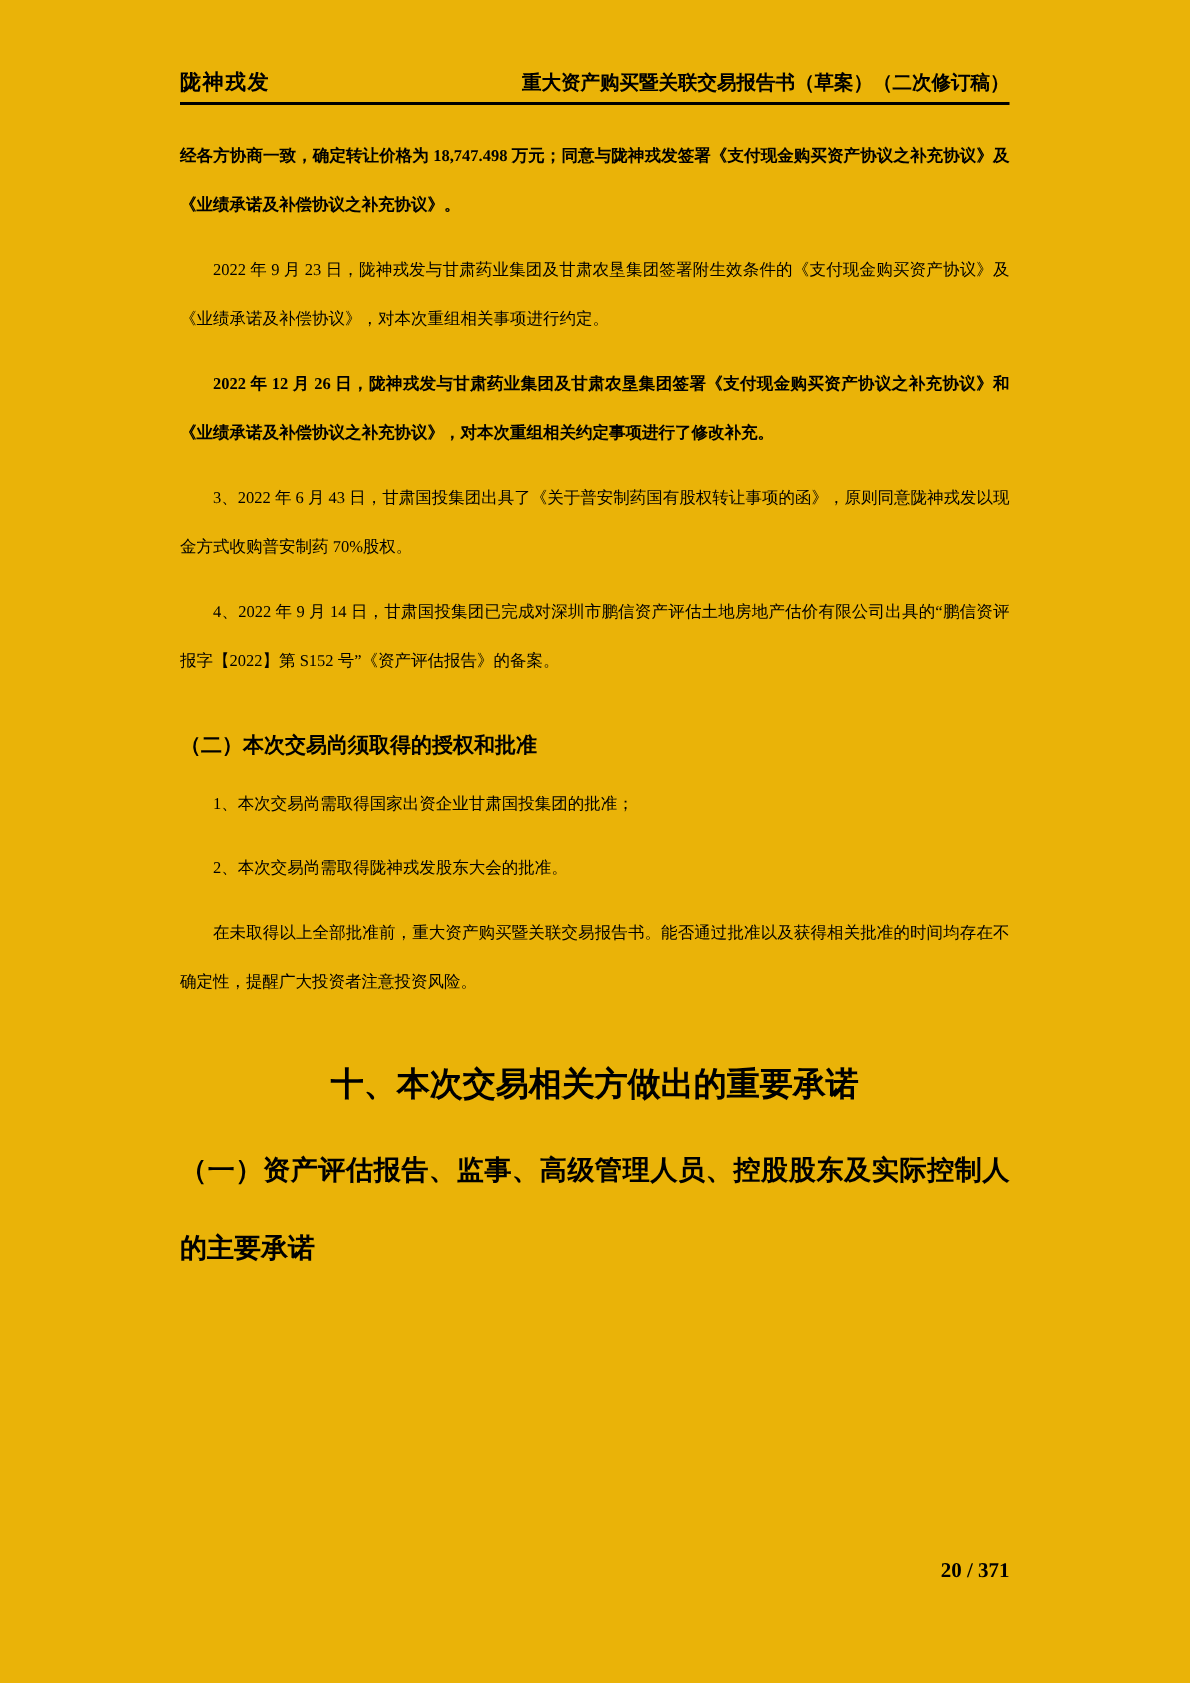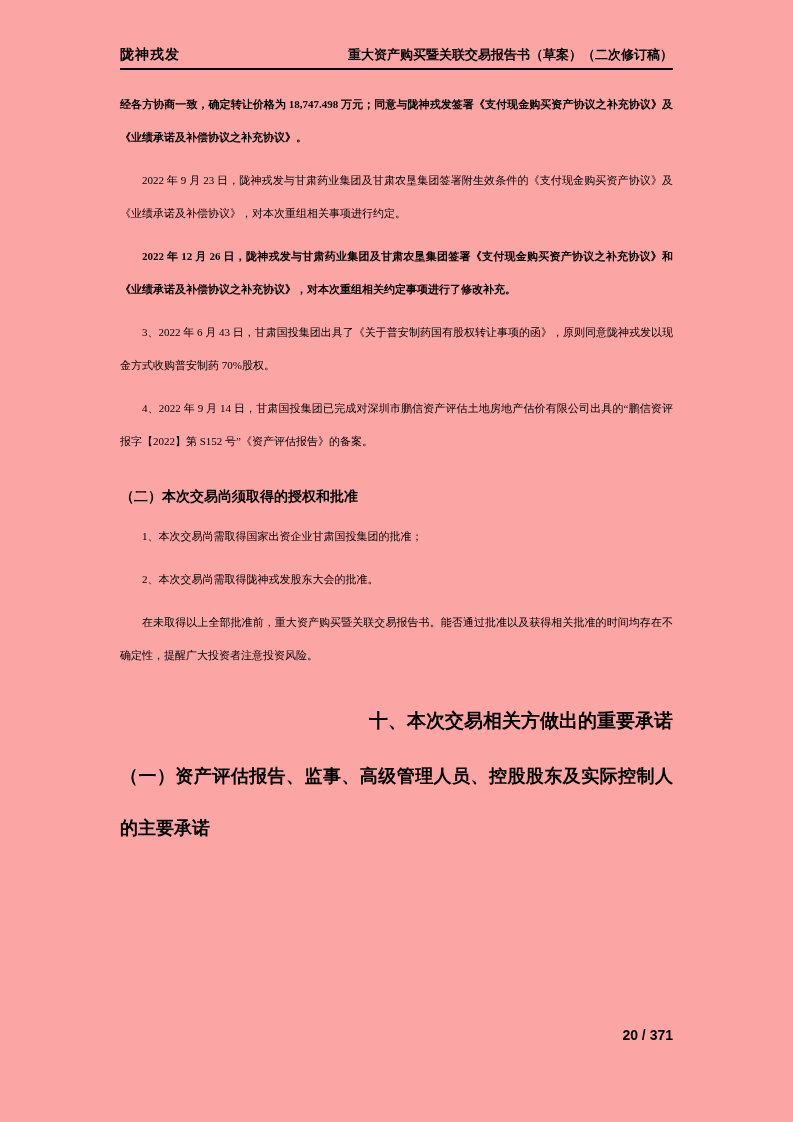--- a/index.html
+++ b/index.html
@@ -5,21 +5,21 @@
   html, body {
     margin: 0;
     padding: 0;
     background: #ffffff;
   }
   .page {
     position: relative;
     width: 793px;
     height: 1122px;
     margin: 0 auto;
-    background: #fca5a5;
+    background: #eab308;
     box-sizing: border-box;
     padding: 46px 120px 0 120px;
     font-family: "Liberation Serif", "DejaVu Serif", serif;
     color: #000000;
     overflow: hidden;
   }
   .header {
     display: flex;
     justify-content: space-between;
     align-items: flex-end;
@@ -51,40 +51,40 @@
   }
   h2.sec-heading {
     font-family: "Liberation Sans", "DejaVu Sans", sans-serif;
     font-size: 14px;
     font-weight: bold;
     margin: 30px 0 14px 0;
     text-align: left;
   }
   h1.chapter-heading {
     font-family: "Liberation Sans", "DejaVu Sans", sans-serif;
-    font-size: 19px;
+    font-size: 22px;
     font-weight: bold;
     margin: 36px 0 16px 0;
-    text-align: right;
+    text-align: center;
   }
   h2.sub-heading-wide {
     font-family: "Liberation Sans", "DejaVu Sans", sans-serif;
     font-size: 18px;
     font-weight: bold;
     line-height: 52px;
     margin: 14px 0 0 0;
     text-align: justify;
   }
   .footer {
     position: absolute;
     right: 120px;
-    bottom: 79px;
+    bottom: 66px;
     font-size: 14px;
     font-weight: bold;
-    font-family: Liberation Sans, sans-serif;
+    font-family: Liberation Serif, serif;
   }
 </style>
 </head>
 <body>
 
 <div class="page">
 
   <div class="header">
     <span class="header-left">陇神戎发</span>
     <span class="header-right">重大资产购买暨关联交易报告书（草案）（二次修订稿）</span>

